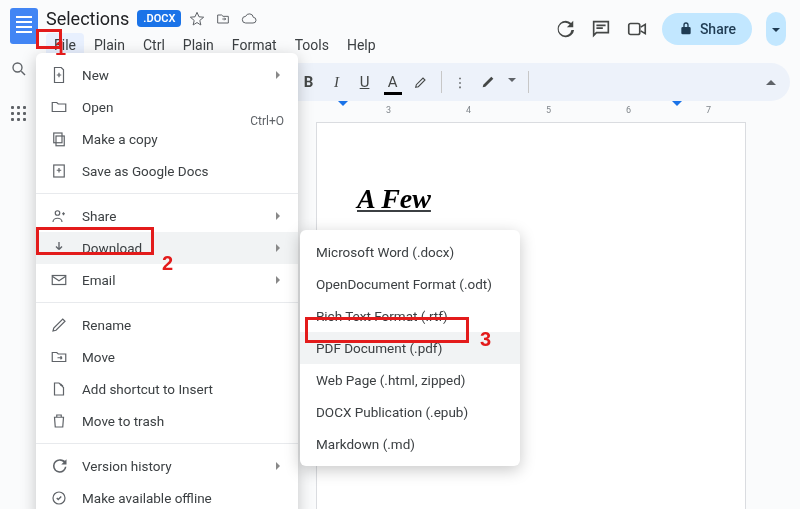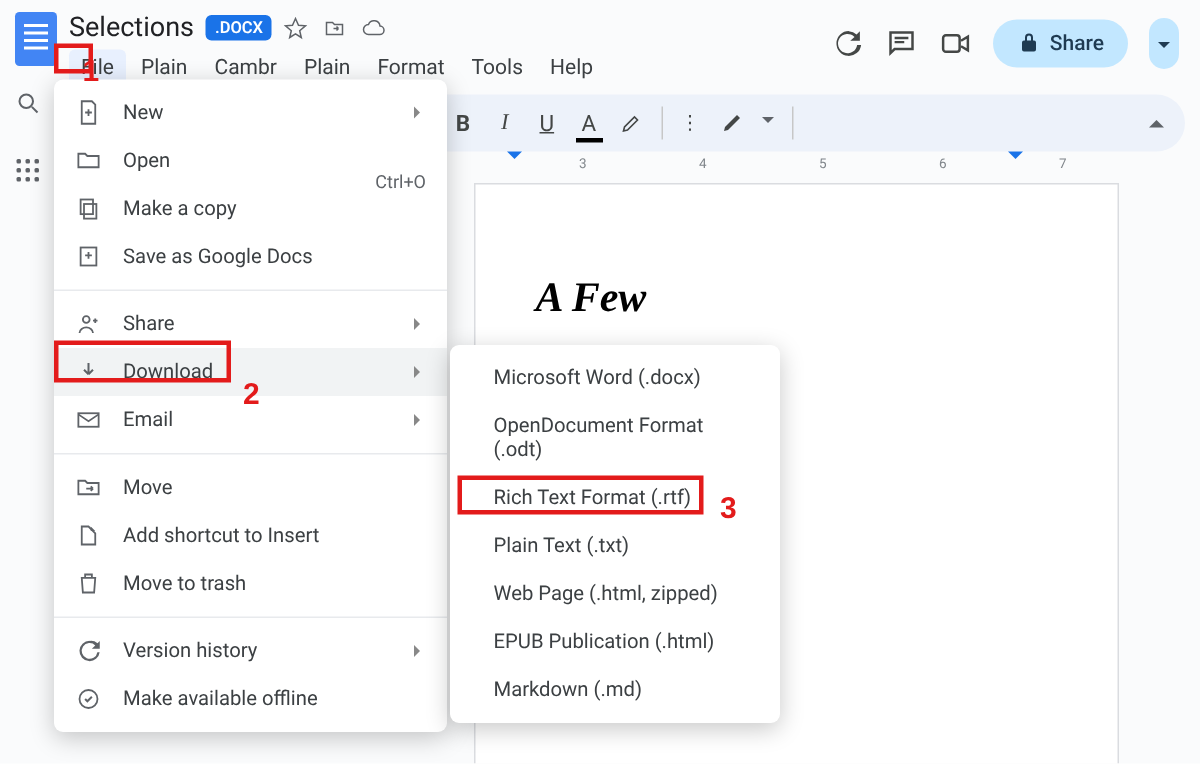--- a/index.html
+++ b/index.html
@@ -162,20 +162,21 @@
   .dots9 span {
     position: absolute; width: 3px; height: 3px; background:#5f6368; border-radius:1px;
   }
 
   
   .page-wrap {
     position: absolute;
     left: 316px; top: 122px;
     right: 20px; bottom: 0;
     overflow: hidden;
+    text-decoration: underline;
   }
   .page {
     background: #fff;
     border: 1px solid #dadce0;
     width: 430px;
     height: 520px;
     padding: 60px 40px;
   }
   .page h2 {
     font-family: "Times New Roman", Georgia, serif;
@@ -218,21 +219,21 @@
   .fm-divider { height: 1px; background: #e8eaed; margin: 6px 0; }
 
   
   .dl-menu {
     position: absolute;
     left: 300px; top: 230px;
     width: 220px;
     background: #fff;
     border-radius: 6px;
     box-shadow: 0 4px 16px rgba(0,0,0,.22);
-    padding: 6px 13px;
+    padding: 6px 0;
     z-index: 11;
   }
   .dl-item {
     padding: 8px 16px;
     font-size: 13.5px;
     color: #3c4043;
   }
   .dl-item.hover { background: #f1f3f4; }
 
   
@@ -264,21 +265,21 @@
             <path d="M11 12h5m0 0-2-2m2 2-2 2" stroke="#5f6368" stroke-width="1.5" fill="none"></path>
           </svg>
         <svg viewBox="0 0 24 24">
             <path d="M7 18a5 5 0 0 1 0-10 6 6 0 0 1 11.5 1.5A4 4 0 0 1 18 18H7z" fill="none" stroke="#5f6368" stroke-width="1.5"></path>
           </svg>
       </div>
     </div>
     <div class="menubar">
       <div class="menu-item active">File</div>
       <div class="menu-item">Plain</div>
-      <div class="menu-item">Cambr</div>
+      <div class="menu-item">Ctrl</div>
       <div class="menu-item">Plain</div>
       <div class="menu-item">Format</div>
       <div class="menu-item">Tools</div>
       <div class="menu-item">Help</div>
     </div>
   </div>
   <div class="header-right">
     <svg viewBox="0 0 24 24">
         <path d="M13 3a9 9 0 1 0 8.9 10H19a7 7 0 1 1-1.9-5.8L14 10h7V3l-2.4 2.4A9 9 0 0 0 13 3z"></path>
       </svg>
@@ -419,20 +420,26 @@
     <svg viewBox="0 0 24 24">
         <rect x="3" y="6" width="18" height="12" fill="none" stroke="#5f6368" stroke-width="1.6"></rect>
         <path d="m3 7 9 6 9-6" fill="none" stroke="#5f6368" stroke-width="1.6"></path>
       </svg>
     <span>Email</span>
       <span class="sub-caret"></span>
   </div>
   <div class="fm-divider"></div>
   <div class="fm-item">
     <svg viewBox="0 0 24 24">
+        <path d="m4 20 4-1L20 7l-3-3L5 16l-1 4z" fill="none" stroke="#5f6368" stroke-width="1.6"></path>
+      </svg>
+    <span>Rename</span>
+  </div>
+  <div class="fm-item">
+    <svg viewBox="0 0 24 24">
         <path d="M3 6h6l2 2h10v10H3z" fill="none" stroke="#5f6368" stroke-width="1.6"></path>
         <path d="M10 13h6m0 0-2-2m2 2-2 2" stroke="#5f6368" stroke-width="1.6" fill="none"></path>
       </svg>
     <span>Move</span>
   </div>
   <div class="fm-item">
     <svg viewBox="0 0 24 24">
         <path d="M6 4h6l6 6v10H6z" fill="none" stroke="#5f6368" stroke-width="1.6"></path>
         <path d="m14 4 4 4h-4z" fill="#5f6368"></path>
       </svg>
@@ -459,23 +466,23 @@
       </svg>
     <span>Make available offline</span>
   </div>
 
 </div>
 
 <div class="dl-menu">
   <div class="dl-item">Microsoft Word (.docx)</div>
   <div class="dl-item">OpenDocument Format (.odt)</div>
   <div class="dl-item">Rich Text Format (.rtf)</div>
-  <div class="dl-item">Plain Text (.txt)</div>
+  <div class="dl-item hover">PDF Document (.pdf)</div>
   <div class="dl-item">Web Page (.html, zipped)</div>
-  <div class="dl-item">EPUB Publication (.html)</div>
+  <div class="dl-item">DOCX Publication (.epub)</div>
   <div class="dl-item">Markdown (.md)</div>
 </div>
 
 <div class="anno" style="left:36px; top:29px; width:26px; height:20px;"></div>
 <div class="anno-label" style="left:55px; top:37px;">1</div>
 
 <div class="anno" style="left:36px; top:227px; width:118px; height:28px;"></div>
 <div class="anno-label" style="left:162px; top:252px;">2</div>
 
 <div class="anno" style="left:305px; top:317px; width:164px; height:26px;"></div>

